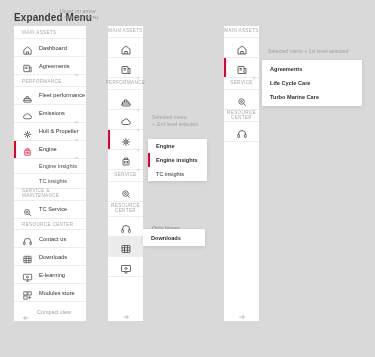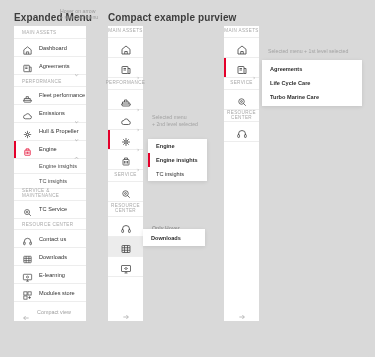--- a/index.html
+++ b/index.html
@@ -74,21 +74,20 @@
   .note{position:absolute;font-size:5.2px;color:#a3a3a3;line-height:6.6px;white-space:nowrap;}
 </style>
 </head>
 <body>
 
 <div class="canvas">
 
   <div class="hd" style="left:14px;top:12px;">Expanded Menu</div>
   <div class="hd-note" style="left:60px;top:8px;">Hover on arrow</div>
   <div class="hd-note" style="left:60px;top:14px;">+ selected menu</div>
-  <div class="hd" style="left:108px;top:12px;">Compact example purview</div>
 
   <div class="panel" id="col-expanded">
     <div style="display:flex;flex-direction:column;height:100%;">
 
       <div class="sect-row sect-top">
         <span class="sect">MAIN ASSETS</span>
       </div>
 
       <div class="row">
         <span class="ico">

